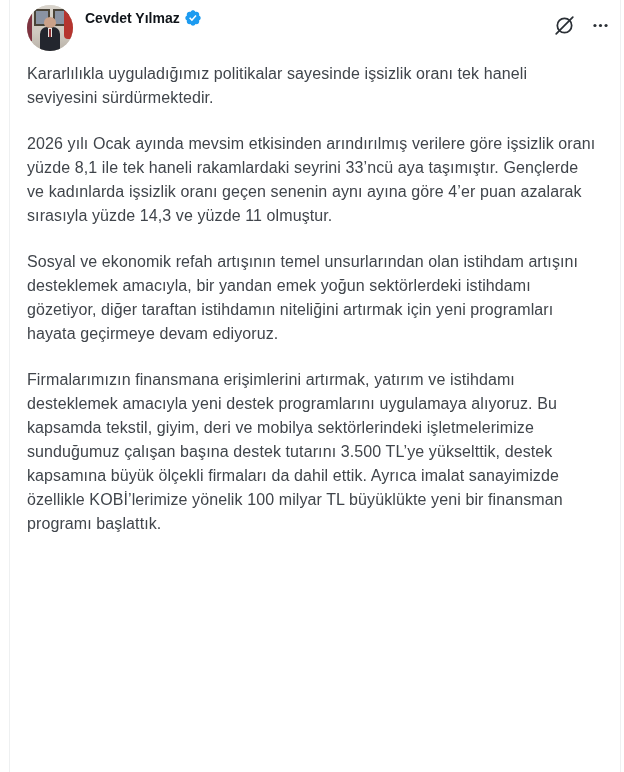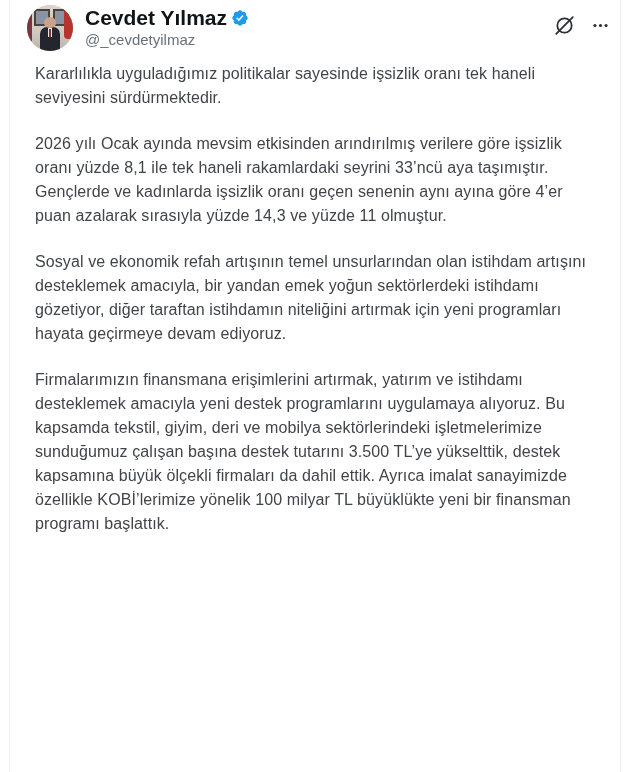--- a/index.html
+++ b/index.html
@@ -51,21 +51,21 @@
   .avatar .flag-red  { position:absolute; right:-2px; top:0; width:11px; height:34px; background:#b5342e; border-radius:0 0 4px 4px; }
   .avatar .flag-dark { position:absolute; left:-3px; top:6px; width:8px; height:30px; background:#7e3340; }
   .avatar .suit      { position:absolute; left:13px; top:22px; width:20px; height:24px; background:#23262e; border-radius:7px 7px 0 0; }
   .avatar .shirt     { position:absolute; left:21px; top:23px; width:4px; height:9px; background:#e9e7e2; }
   .avatar .tie       { position:absolute; left:22px; top:24px; width:2px; height:8px; background:#8c2f33; }
   .avatar .head      { position:absolute; left:17px; top:12px; width:12px; height:11px; background:#caa189; border-radius:50% 50% 45% 45%; }
 
   .name-block { position: absolute; left: 58px; top: 2px; }
   .name-row   { display: flex; align-items: center; gap: 4px; }
   .display-name {
-    font-size: 21px;
+    font-size: 14px;
     font-weight: bold;
     color: #0f1419;
     line-height: 22px;
     cursor: pointer;
     white-space: nowrap;
   }
   .verified-badge { width: 18px; height: 18px; flex: 0 0 auto; }
   .handle {
     font-size: 15px;
     color: #68727c;
@@ -93,21 +93,21 @@
   }
 
   
   .tweet-body {
     position: absolute;
     top: 62px;
     left: 27px;
     width: 572px;
   }
   .tweet-body p {
-    margin: 0 0 22px 8px;
+    margin: 0 0 22px 0;
     font-size: 16px;
     line-height: 24px;
     color: #40454b;
     letter-spacing: 0.1px;
   }
   .tweet-body p:last-child { margin-bottom: 0; }
 </style>
 </head>
 <body>
 
@@ -129,21 +129,20 @@
       <div class="head"></div>
     </div>
 
     <div class="name-block">
       <div class="name-row">
         <span class="display-name">Cevdet Yılmaz</span>
         <svg class="verified-badge" viewBox="0 0 24 24">
           <path fill="#1d9bf0" d="M22.25 12c0-1.43-.88-2.67-2.19-3.34.46-1.39.2-2.9-.81-3.91s-2.52-1.27-3.91-.81c-.66-1.31-1.91-2.19-3.34-2.19s-2.67.88-3.33 2.19c-1.4-.46-2.91-.2-3.92.81s-1.26 2.52-.8 3.91c-1.31.67-2.2 1.91-2.2 3.34s.89 2.67 2.2 3.34c-.46 1.39-.21 2.9.8 3.91s2.52 1.26 3.91.81c.67 1.31 1.91 2.19 3.34 2.19s2.68-.88 3.34-2.19c1.39.45 2.9.2 3.91-.81s1.27-2.52.81-3.91c1.31-.67 2.19-1.91 2.19-3.34zm-11.71 4.2L6.8 12.46l1.41-1.42 2.26 2.26 4.8-5.23 1.47 1.36-6.2 6.77z"></path>
         </svg>
       </div>
-      <div class="handle">@_cevdetyilmaz</div>
     </div>
 
     <div class="header-actions">
       <div class="icon-btn">
         <svg width="21" height="21" viewBox="0 0 24 24" fill="none" stroke="currentColor" stroke-width="2" stroke-linecap="round">
           <circle cx="12" cy="12" r="8.2"></circle>
           <line x1="2.5" y1="21.5" x2="21.5" y2="2.5"></line>
         </svg>
       </div>
       <div class="icon-btn">

